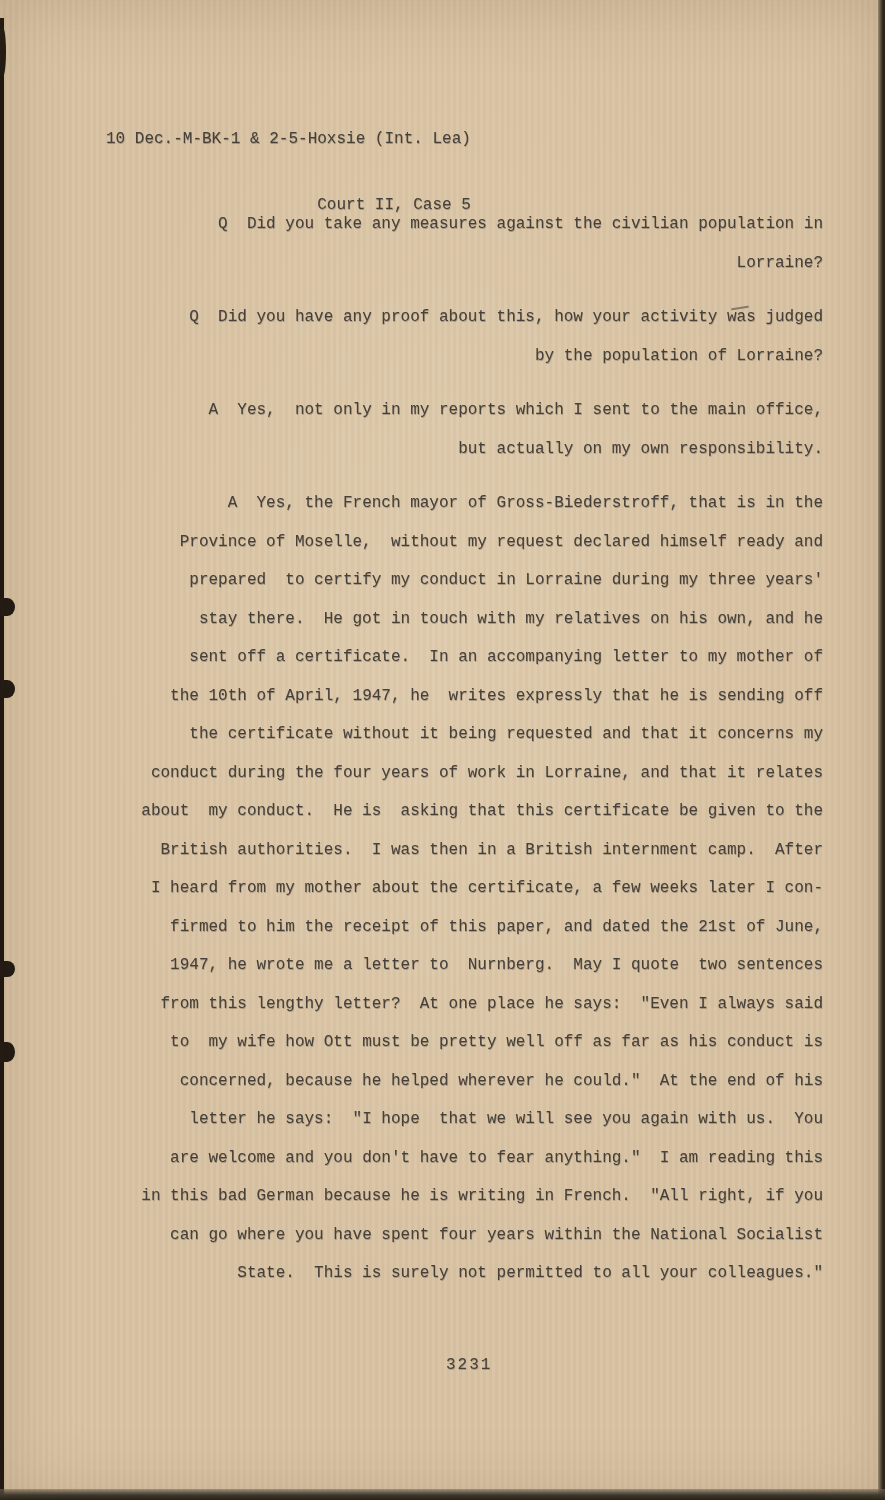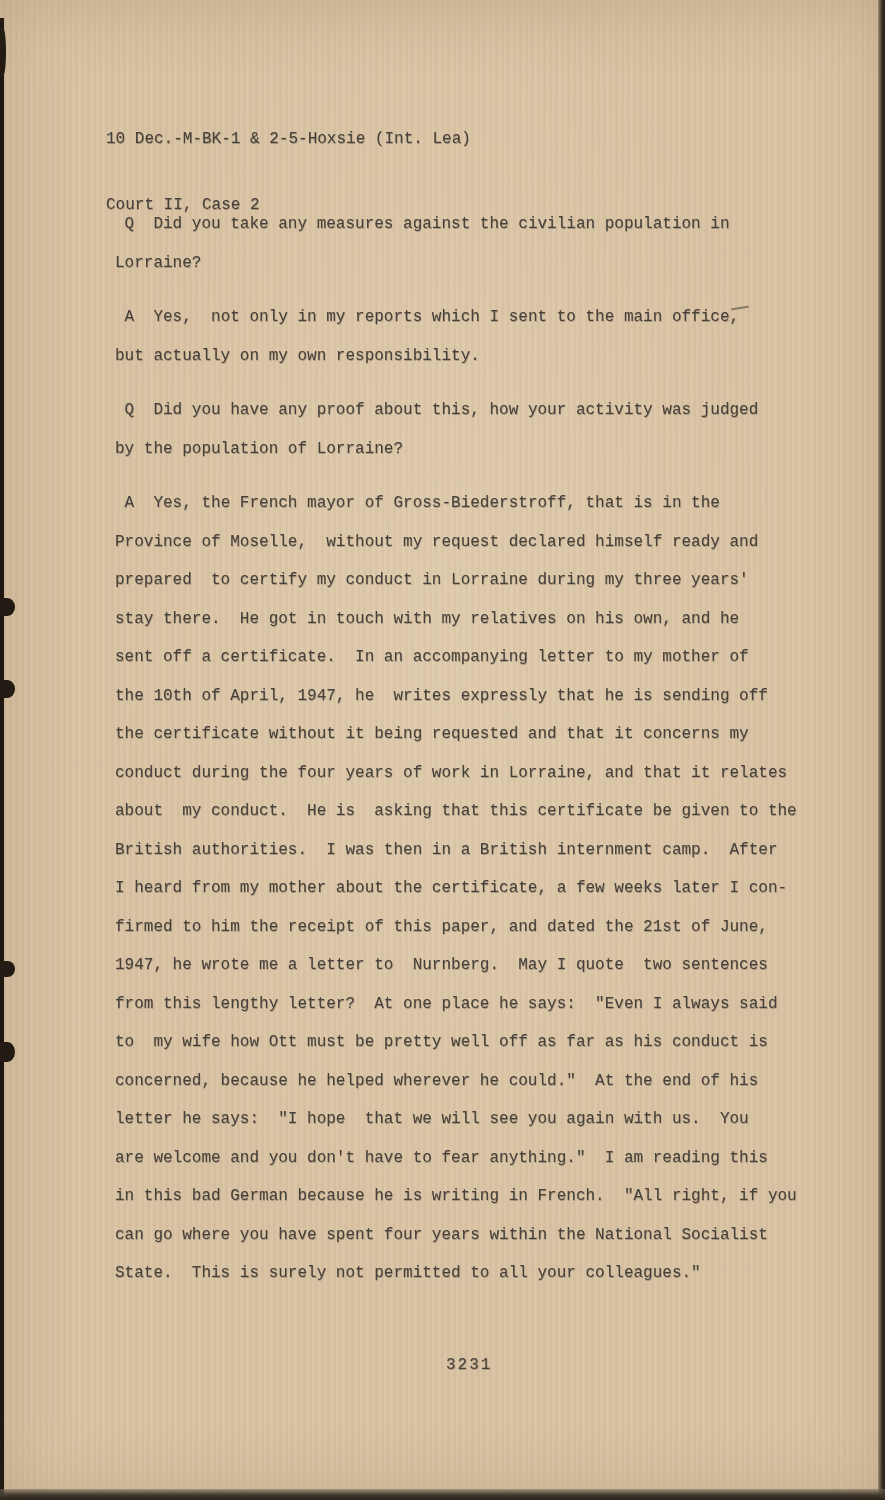--- a/index.html
+++ b/index.html
@@ -8,20 +8,21 @@
     background: #8f8876;
   }
   .page {
     position: relative;
     width: 885px;
     height: 1500px;
     background: #d8c2a3;
     overflow: hidden;
     font-family: "Liberation Mono", "DejaVu Sans Mono", monospace;
     color: #46403a;
+    text-align: right;
   }
   
   .texture {
     position: absolute;
     inset: 0;
     background:
       repeating-linear-gradient(90deg,
         rgba(255, 246, 228, 0.045) 0px, rgba(255, 246, 228, 0.045) 3px,
         rgba(146, 112, 74, 0.045) 3px, rgba(146, 112, 74, 0.045) 6px),
       radial-gradient(ellipse at 50% 42%,
@@ -129,30 +130,30 @@
   }
 </style>
 </head>
 <body>
 
 <div class="page">
   <div class="texture"></div>
 
   <header class="doc-header">
     <div>10 Dec.-M-BK-1 &amp; 2-5-Hoxsie (Int. Lea)</div>
-    <div>Court II, Case 2</div>
+    <div>Court II, Case 5</div>
   </header>
 
   <main class="transcript">
     <p class="para"> Q  Did you take any measures against the civilian population in
 Lorraine?</p>
+    <p class="para"> Q  Did you have any proof about this, how your activity was judged
+by the population of Lorraine?</p>
     <p class="para"> A  Yes,  not only in my reports which I sent to the main office,
 but actually on my own responsibility.</p>
-    <p class="para"> Q  Did you have any proof about this, how your activity was judged
-by the population of Lorraine?</p>
     <p class="para"> A  Yes, the French mayor of Gross-Biederstroff, that is in the
 Province of Moselle,  without my request declared himself ready and
 prepared  to certify my conduct in Lorraine during my three years'
 stay there.  He got in touch with my relatives on his own, and he
 sent off a certificate.  In an accompanying letter to my mother of
 the 10th of April, 1947, he  writes expressly that he is sending off
 the certificate without it being requested and that it concerns my
 conduct during the four years of work in Lorraine, and that it relates
 about  my conduct.  He is  asking that this certificate be given to the
 British authorities.  I was then in a British internment camp.  After

